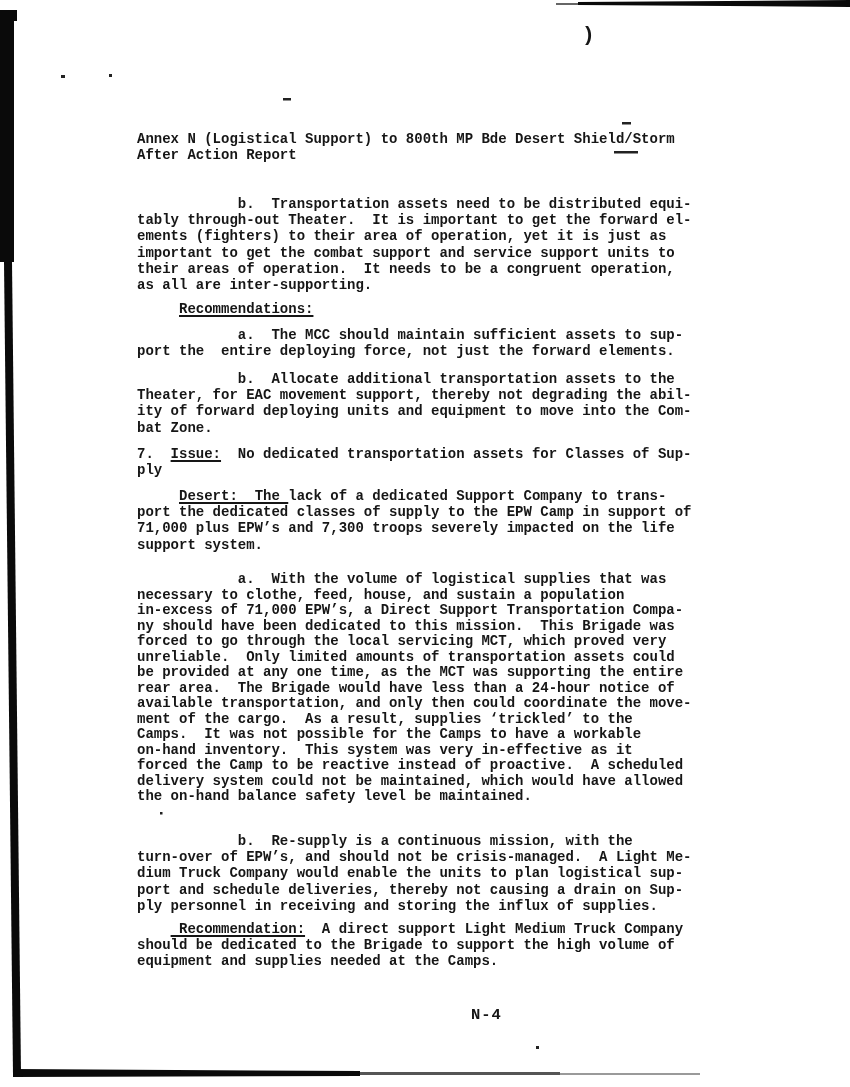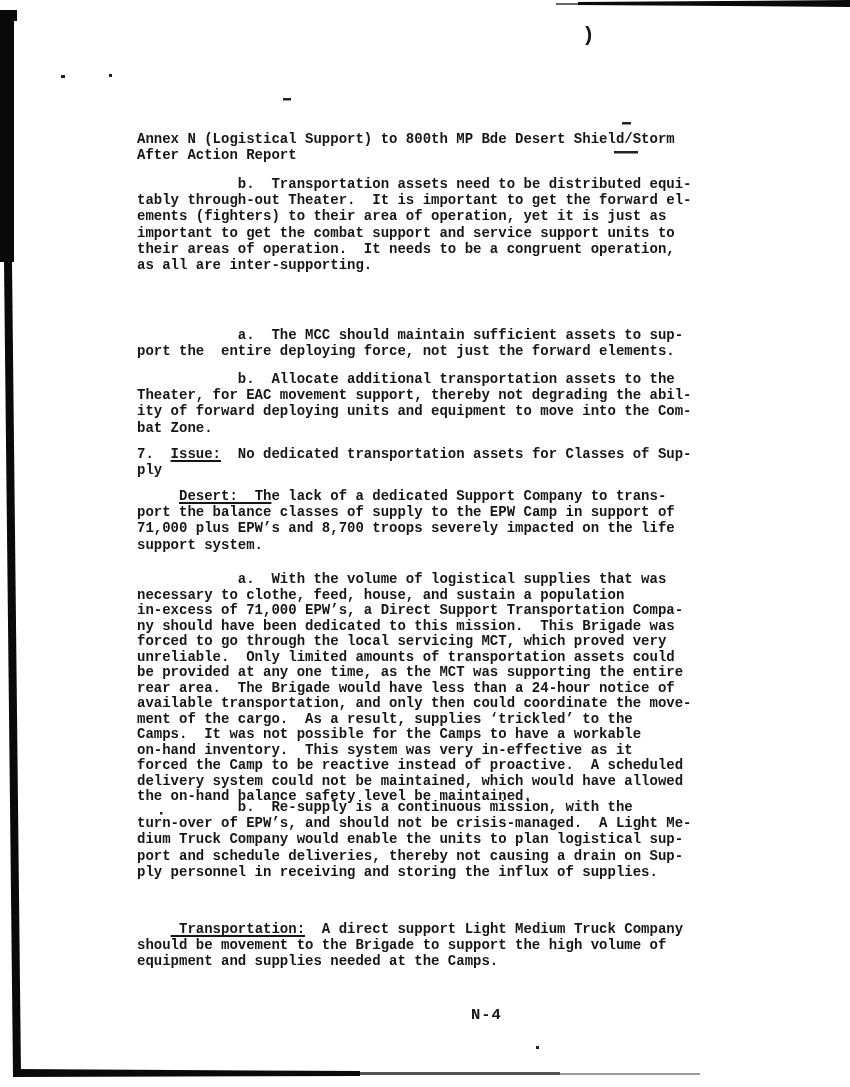--- a/index.html
+++ b/index.html
@@ -76,66 +76,67 @@
     <rect x="614" y="151" width="24" height="2.5" fill="#222"></rect>
     <rect x="160" y="812" width="2.5" height="2.5" fill="#222"></rect>
     <rect x="536" y="1046" width="3" height="3" fill="#222"></rect>
   </svg>
 
   <div class="corner-paren">)</div>
 
   <div class="block" style="top:131px">Annex N (Logistical Support) to 800th MP Bde Desert Shield/Storm
 After Action Report</div>
 
-  <div class="block" style="top:176px">            b.  Transportation assets need to be distributed equi-
+  <div class="block" style="top:196px">            b.  Transportation assets need to be distributed equi-
 tably through-out Theater.  It is important to get the forward el-
 ements (fighters) to their area of operation, yet it is just as
 important to get the combat support and service support units to
 their areas of operation.  It needs to be a congruent operation,
 as all are inter-supporting.</div>
 
+  <div class="block" style="top:301px"><span>     </span><span class="u">Recommendations:</span></div>
 
   <div class="block" style="top:327px">            a.  The MCC should maintain sufficient assets to sup-
 port the  entire deploying force, not just the forward elements.</div>
 
   <div class="block" style="top:371px">            b.  Allocate additional transportation assets to the
 Theater, for EAC movement support, thereby not degrading the abil-
 ity of forward deploying units and equipment to move into the Com-
 bat Zone.</div>
 
   <div class="block" style="top:446px"><span>7.  </span><span class="u">Issue:</span><span>  No dedicated transportation assets for Classes of Sup-
 ply</span></div>
 
   <div class="block" style="top:488px"><span>     </span><span class="u">Desert:</span><span>  The lack of a dedicated Support Company to trans-
-port </span><span class="o">the balance</span><span> classes of supply to the EPW Camp in support of
-71,000 plus EPW’s and 8,700 troops severely impacted on the life
+port </span><span class="o">the dedicated</span><span> classes of supply to the EPW Camp in support of
+71,000 plus EPW’s and 7,300 troops severely impacted on the life
 support system.</span></div>
 
 
   <div class="block tight" style="top:572px">            a.  With the volume of logistical supplies that was
 necessary to clothe, feed, house, and sustain a population
 in-excess of 71,000 EPW’s, a Direct Support Transportation Compa-
 ny should have been dedicated to this mission.  This Brigade was
 forced to go through the local servicing MCT, which proved very
 unreliable.  Only limited amounts of transportation assets could
 be provided at any one time, as the MCT was supporting the entire
 rear area.  The Brigade would have less than a 24-hour notice of
 available transportation, and only then could coordinate the move-
 ment of the cargo.  As a result, supplies ‘trickled’ to the
 Camps.  It was not possible for the Camps to have a workable
 on-hand inventory.  This system was very in-effective as it
 forced the Camp to be reactive instead of proactive.  A scheduled
 delivery system could not be maintained, which would have allowed
 the on-hand balance safety level be maintained.</div>
 
-  <div class="block" style="top:799px">            b.  Re-supply is a continuous mission, with the
+  <div class="block" style="top:833px">            b.  Re-supply is a continuous mission, with the
 turn-over of EPW’s, and should not be crisis-managed.  A Light Me-
 dium Truck Company would enable the units to plan logistical sup-
 port and schedule deliveries, thereby not causing a drain on Sup-
 ply personnel in receiving and storing the influx of supplies.</div>
 
-  <div class="block" style="top:921px"><span>     </span><span class="u">Transportation:</span><span>  A direct support Light Medium Truck Company
-shou</span><span class="o">ld be movement</span><span> to the Brigade to support the high volume of
+  <div class="block" style="top:921px"><span>     </span><span class="u">Recommendation:</span><span>  A direct support Light Medium Truck Company
+shou</span><span class="o">ld be dedicated</span><span> to the Brigade to support the high volume of
 equipment and supplies needed at the Camps.</span></div>
 
   <div class="pageno">N-4</div>
 
 </div>
 
 </body></html>

